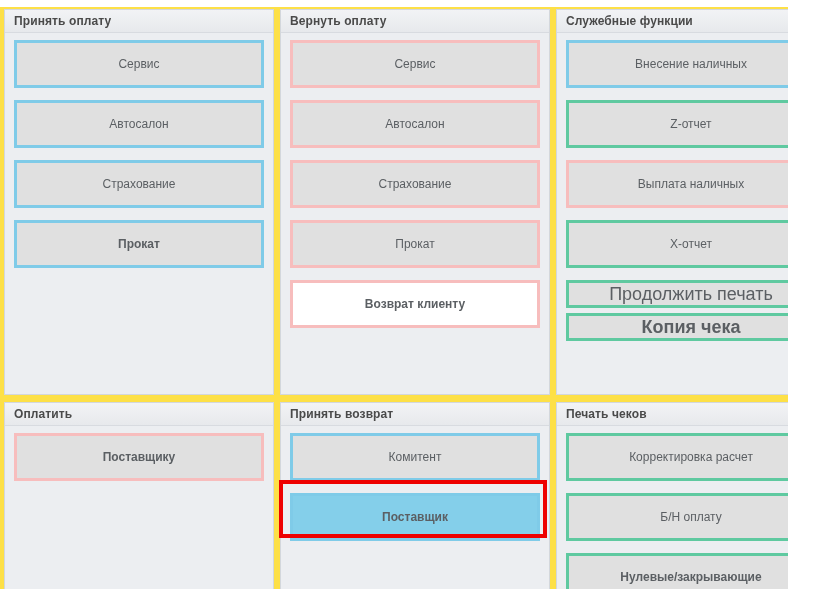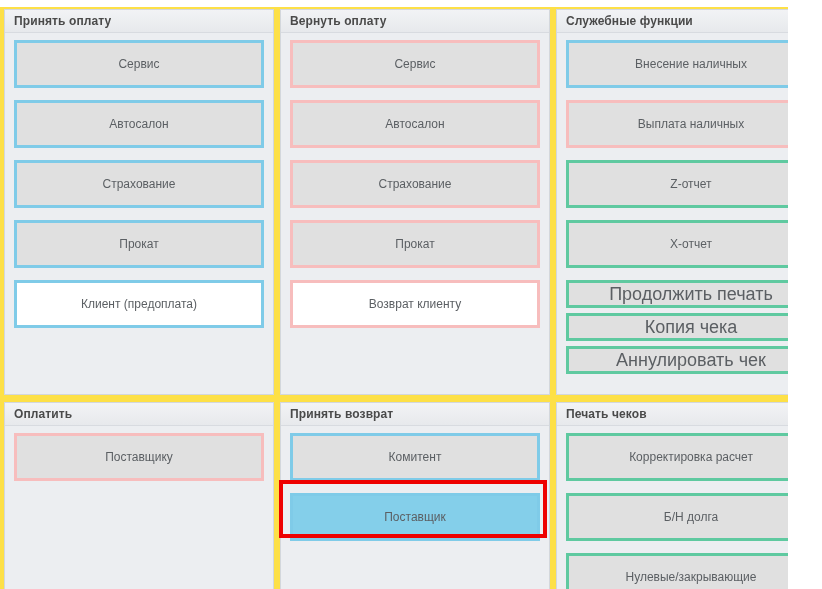--- a/index.html
+++ b/index.html
@@ -78,21 +78,21 @@
     outline: none;
     border-radius: 0;
   }
   .btn.tall { height: 48px; margin-bottom: 12px; }
   .btn.short { height: 28px; margin-bottom: 5px; font-size: 18px; }
   .btn.blue   { border-color: #7fcbe8; }
   .btn.pink   { border-color: #f7bdbd; }
   .btn.green  { border-color: #5fc9a0; }
   .btn.white  { background: #ffffff; }
   .btn.filled { background: #84cfea; }
-  .btn:last-child { margin-bottom: 0; }
+  .btn:last-child { margin-bottom: 0; font-weight: bold; }
 
   .highlight-box {
     position: absolute;
     border: 4px solid #ee0000;
     box-sizing: border-box;
     pointer-events: none;
     z-index: 20;
   }
 </style>
 </head>
@@ -102,47 +102,45 @@
   <div class="grid">
       <div class="panel">
         <div class="panel-header">
           <span class="panel-title">Принять оплату</span>
         </div>
         <div class="panel-body">
           <button class="btn tall blue">Сервис</button>
           <button class="btn tall blue">Автосалон</button>
           <button class="btn tall blue">Страхование</button>
           <button class="btn tall blue">Прокат</button>
-          <button class="btn tall blue white">Клиент (предоплата)</button>
         </div>
       </div>
       <div class="panel">
         <div class="panel-header">
           <span class="panel-title">Вернуть оплату</span>
         </div>
         <div class="panel-body">
           <button class="btn tall pink">Сервис</button>
           <button class="btn tall pink">Автосалон</button>
           <button class="btn tall pink">Страхование</button>
           <button class="btn tall pink">Прокат</button>
           <button class="btn tall pink white">Возврат клиенту</button>
         </div>
       </div>
       <div class="panel">
         <div class="panel-header">
           <span class="panel-title">Служебные функции</span>
         </div>
         <div class="panel-body">
           <button class="btn tall blue">Внесение наличных</button>
+          <button class="btn tall green">Z-отчет</button>
           <button class="btn tall pink">Выплата наличных</button>
-          <button class="btn tall green">Z-отчет</button>
           <button class="btn tall green">X-отчет</button>
           <button class="btn short green">Продолжить печать</button>
           <button class="btn short green">Копия чека</button>
-          <button class="btn short green">Аннулировать чек</button>
         </div>
       </div>
       <div class="panel">
         <div class="panel-header">
           <span class="panel-title">Оплатить</span>
         </div>
         <div class="panel-body">
           <button class="btn tall pink">Поставщику</button>
         </div>
       </div>
@@ -154,19 +152,19 @@
           <button class="btn tall blue">Комитент</button>
           <button class="btn tall blue filled">Поставщик</button>
         </div>
       </div>
       <div class="panel">
         <div class="panel-header">
           <span class="panel-title">Печать чеков</span>
         </div>
         <div class="panel-body">
           <button class="btn tall green">Корректировка расчет</button>
-          <button class="btn tall green">Б/Н долга</button>
+          <button class="btn tall green">Б/Н оплату</button>
           <button class="btn tall green">Нулевые/закрывающие</button>
         </div>
       </div>
     </div>
   <div class="highlight-box" style="left: 279px; top: 473px; width: 268px; height: 58px; border-color: rgb(238, 0, 0);"></div>
 </div>
 
 </body></html>

